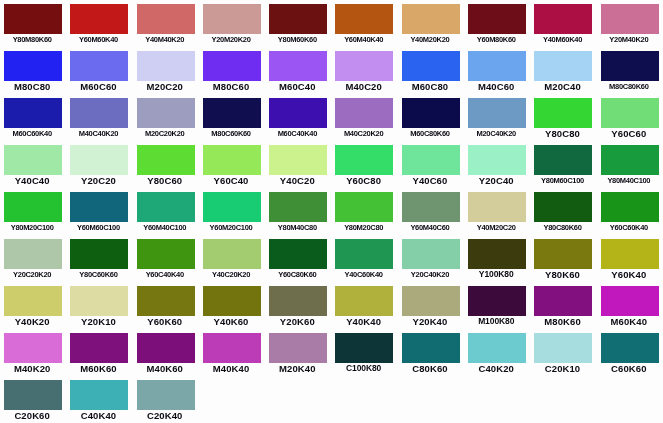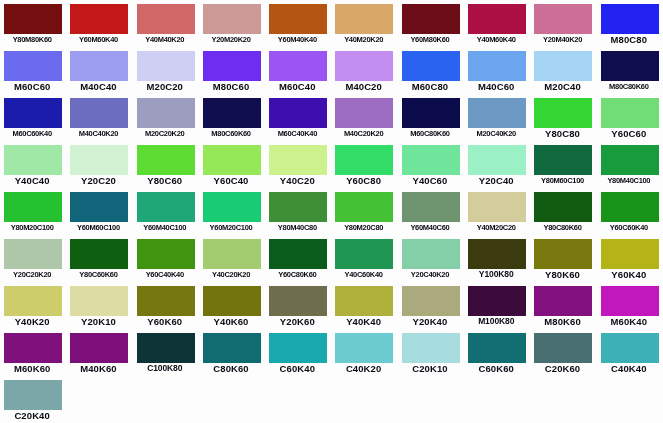--- a/index.html
+++ b/index.html
@@ -74,20 +74,24 @@
       </div>
       <div class="cell">
         <span class="chip" title="Y40M40K20" style="background: rgb(208, 104, 104);"></span>
         <span class="caption cap-len-long">Y40M40K20</span>
       </div>
       <div class="cell">
         <span class="chip" title="Y20M20K20" style="background: rgb(203, 154, 150);"></span>
         <span class="caption cap-len-long">Y20M20K20</span>
       </div>
       <div class="cell">
+        <span class="chip" title="Y80M60K60" style="background: rgb(107, 17, 17);"></span>
+        <span class="caption cap-len-long">Y80M60K60</span>
+      </div>
+      <div class="cell">
         <span class="chip" title="Y60M40K40" style="background: rgb(180, 85, 18);"></span>
         <span class="caption cap-len-long">Y60M40K40</span>
       </div>
       <div class="cell">
         <span class="chip" title="Y40M20K20" style="background: rgb(217, 168, 104);"></span>
         <span class="caption cap-len-long">Y40M20K20</span>
       </div>
       <div class="cell">
         <span class="chip" title="Y60M80K60" style="background: rgb(109, 13, 24);"></span>
         <span class="caption cap-len-long">Y60M80K60</span>
@@ -102,24 +106,20 @@
       </div>
       <div class="cell">
         <span class="chip" title="M80C80" style="background: rgb(34, 34, 242);"></span>
         <span class="caption cap-len-short">M80C80</span>
       </div>
       <div class="cell">
         <span class="chip" title="M60C60" style="background: rgb(107, 107, 240);"></span>
         <span class="caption cap-len-short">M60C60</span>
       </div>
       <div class="cell">
-        <span class="chip" title="M40C40" style="background: rgb(157, 157, 242);"></span>
-        <span class="caption cap-len-short">M40C40</span>
-      </div>
-      <div class="cell">
         <span class="chip" title="M20C20" style="background: rgb(207, 207, 244);"></span>
         <span class="caption cap-len-short">M20C20</span>
       </div>
       <div class="cell">
         <span class="chip" title="M80C60" style="background: rgb(111, 45, 242);"></span>
         <span class="caption cap-len-short">M80C60</span>
       </div>
       <div class="cell">
         <span class="chip" title="M60C40" style="background: rgb(154, 85, 242);"></span>
         <span class="caption cap-len-short">M60C40</span>
@@ -338,38 +338,46 @@
       </div>
       <div class="cell">
         <span class="chip" title="M80K60" style="background: rgb(130, 17, 127);"></span>
         <span class="caption cap-len-short">M80K60</span>
       </div>
       <div class="cell">
         <span class="chip" title="M60K40" style="background: rgb(192, 24, 189);"></span>
         <span class="caption cap-len-short">M60K40</span>
       </div>
       <div class="cell">
+        <span class="chip" title="M40K20" style="background: rgb(217, 108, 214);"></span>
+        <span class="caption cap-len-short">M40K20</span>
+      </div>
+      <div class="cell">
         <span class="chip" title="M60K60" style="background: rgb(126, 17, 123);"></span>
         <span class="caption cap-len-short">M60K60</span>
       </div>
       <div class="cell">
         <span class="chip" title="M40K60" style="background: rgb(124, 15, 121);"></span>
         <span class="caption cap-len-short">M40K60</span>
       </div>
       <div class="cell">
+        <span class="chip" title="M40K40" style="background: rgb(188, 60, 184);"></span>
+        <span class="caption cap-len-short">M40K40</span>
+      </div>
+      <div class="cell">
+        <span class="chip" title="M20K40" style="background: rgb(169, 124, 167);"></span>
+        <span class="caption cap-len-short">M20K40</span>
+      </div>
+      <div class="cell">
         <span class="chip" title="C100K80" style="background: rgb(13, 52, 54);"></span>
         <span class="caption cap-len-med">C100K80</span>
       </div>
       <div class="cell">
         <span class="chip" title="C80K60" style="background: rgb(16, 108, 112);"></span>
         <span class="caption cap-len-short">C80K60</span>
-      </div>
-      <div class="cell">
-        <span class="chip" title="C60K40" style="background: rgb(24, 168, 173);"></span>
-        <span class="caption cap-len-short">C60K40</span>
       </div>
       <div class="cell">
         <span class="chip" title="C40K20" style="background: rgb(108, 203, 207);"></span>
         <span class="caption cap-len-short">C40K20</span>
       </div>
       <div class="cell">
         <span class="chip" title="C20K10" style="background: rgb(168, 221, 224);"></span>
         <span class="caption cap-len-short">C20K10</span>
       </div>
       <div class="cell">

